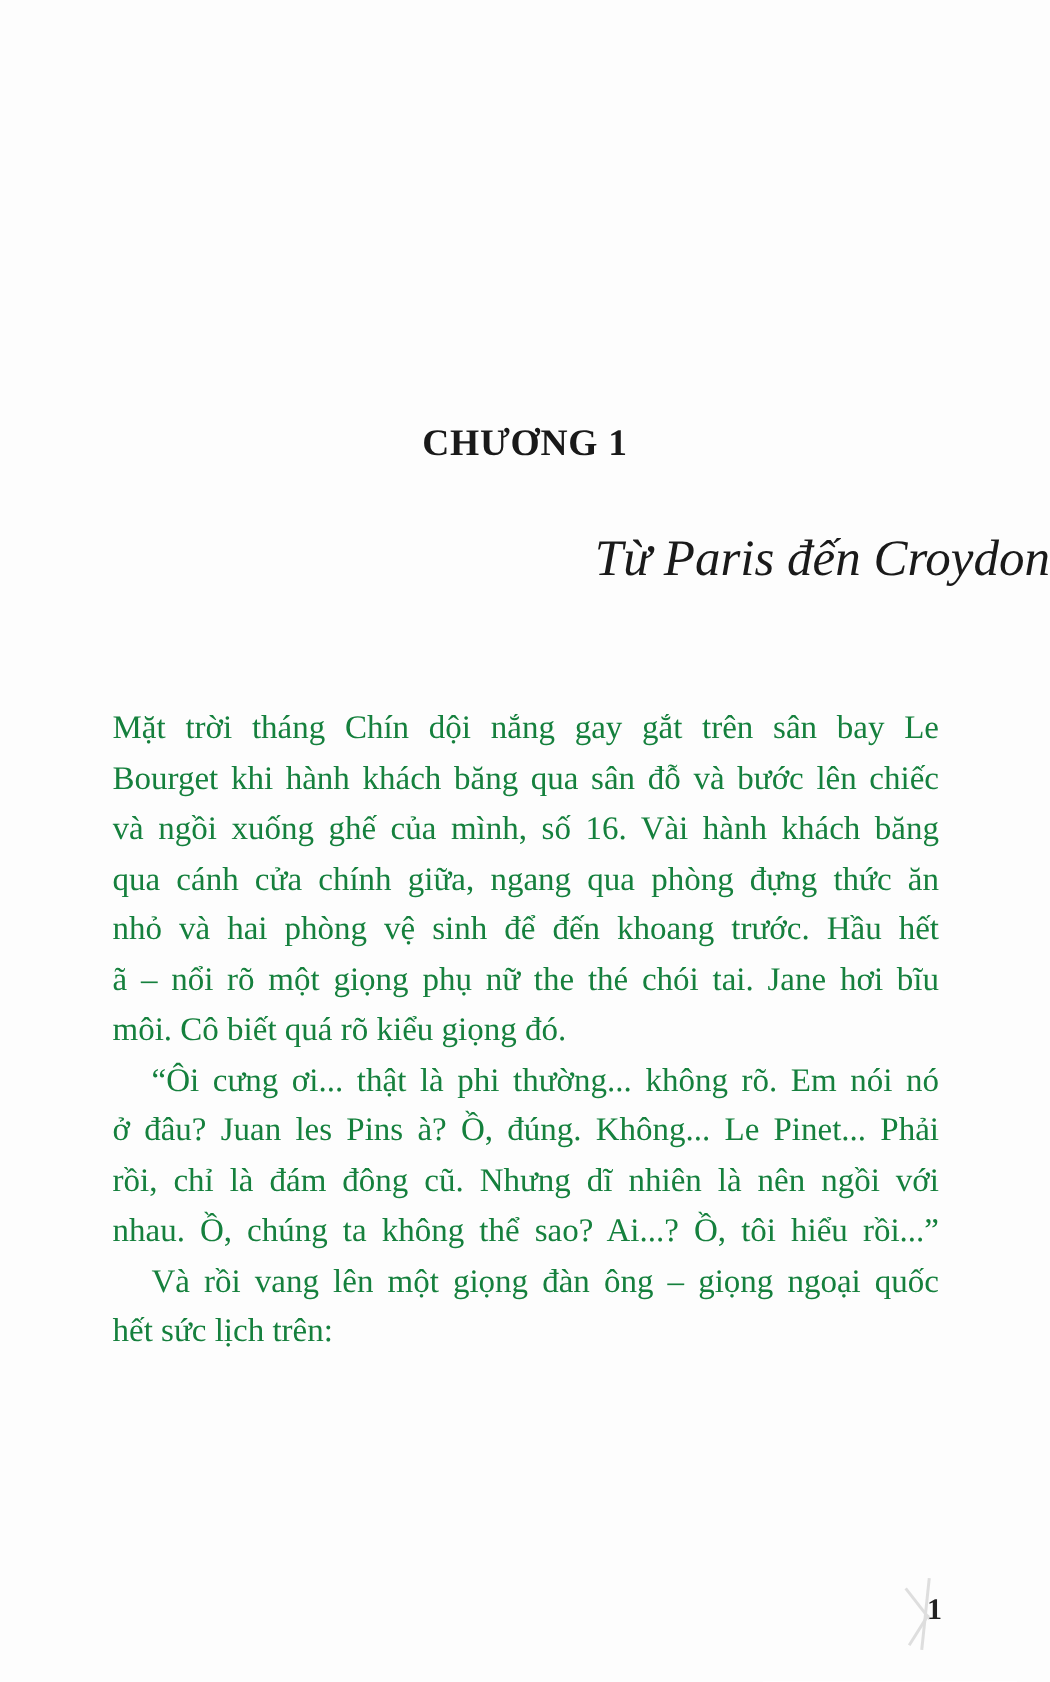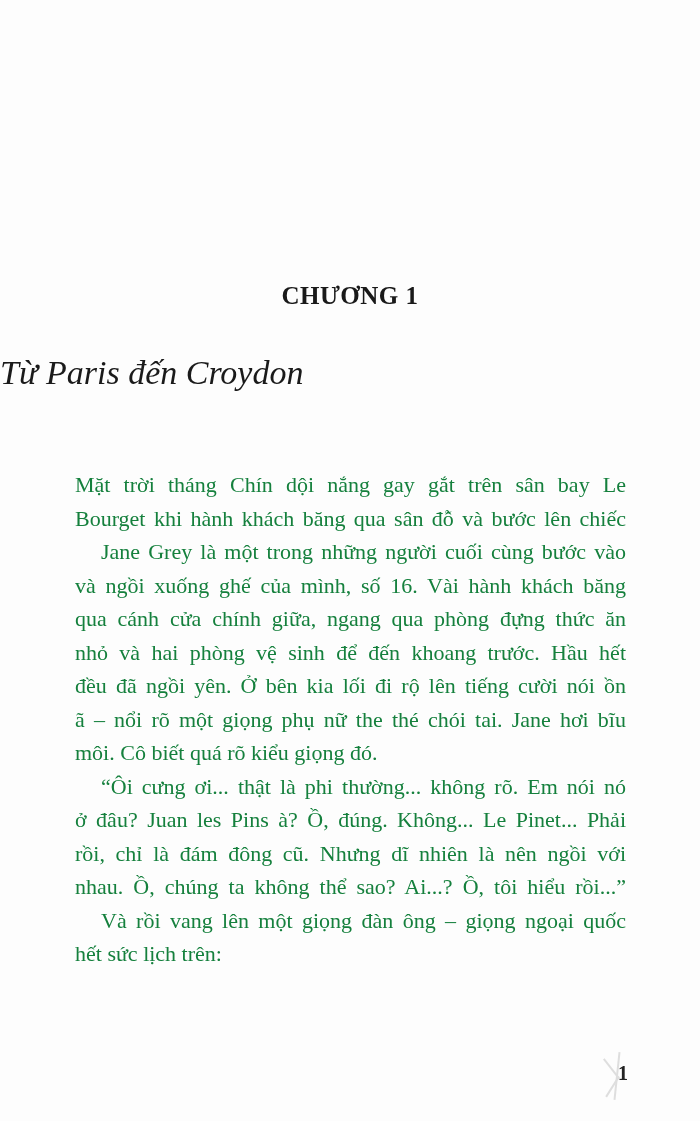--- a/index.html
+++ b/index.html
@@ -26,21 +26,21 @@
     font-weight: bold;
     line-height: 25px;
     letter-spacing: 0.5px;
     color: #191919;
   }
   .chapter-title {
     position: absolute;
     top: 353px;
     left: 0;
     width: 700px;
-    text-align: left;
+    text-align: right;
     font-style: italic;
     font-size: 34px;
     line-height: 40px;
     color: #1a1a1a;
   }
   .body-text {
     position: absolute;
     top: 468px;
     left: 75px;
     width: 551px;
@@ -112,25 +112,23 @@
   <div class="chapter-title">Từ Paris đến Croydon</div>
 
   <div class="body-text">
 
     <div>
       <div class="line">Mặt trời tháng Chín dội nắng gay gắt trên sân bay Le</div>
       <div class="line">Bourget khi hành khách băng qua sân đỗ và bước lên chiếc</div>
     </div>
 
     <div>
-      <div class="line indent">Jane Grey là một trong những người cuối cùng bước vào</div>
       <div class="line">và ngồi xuống ghế của mình, số 16. Vài hành khách băng</div>
       <div class="line">qua cánh cửa chính giữa, ngang qua phòng đựng thức ăn</div>
       <div class="line">nhỏ và hai phòng vệ sinh để đến khoang trước. Hầu hết</div>
-      <div class="line">đều đã ngồi yên. Ở bên kia lối đi rộ lên tiếng cười nói ồn</div>
       <div class="line">ã – nổi rõ một giọng phụ nữ the thé chói tai. Jane hơi bĩu</div>
       <div class="line last">môi. Cô biết quá rõ kiểu giọng đó.</div>
     </div>
 
     <div>
       <div class="line indent">“Ôi cưng ơi... thật là phi thường... không rõ. Em nói nó</div>
       <div class="line">ở đâu? Juan les Pins à? Ồ, đúng. Không... Le Pinet... Phải</div>
       <div class="line">rồi, chỉ là đám đông cũ. Nhưng dĩ nhiên là nên ngồi với</div>
       <div class="line">nhau. Ồ, chúng ta không thể sao? Ai...? Ồ, tôi hiểu rồi...”</div>
     </div>

